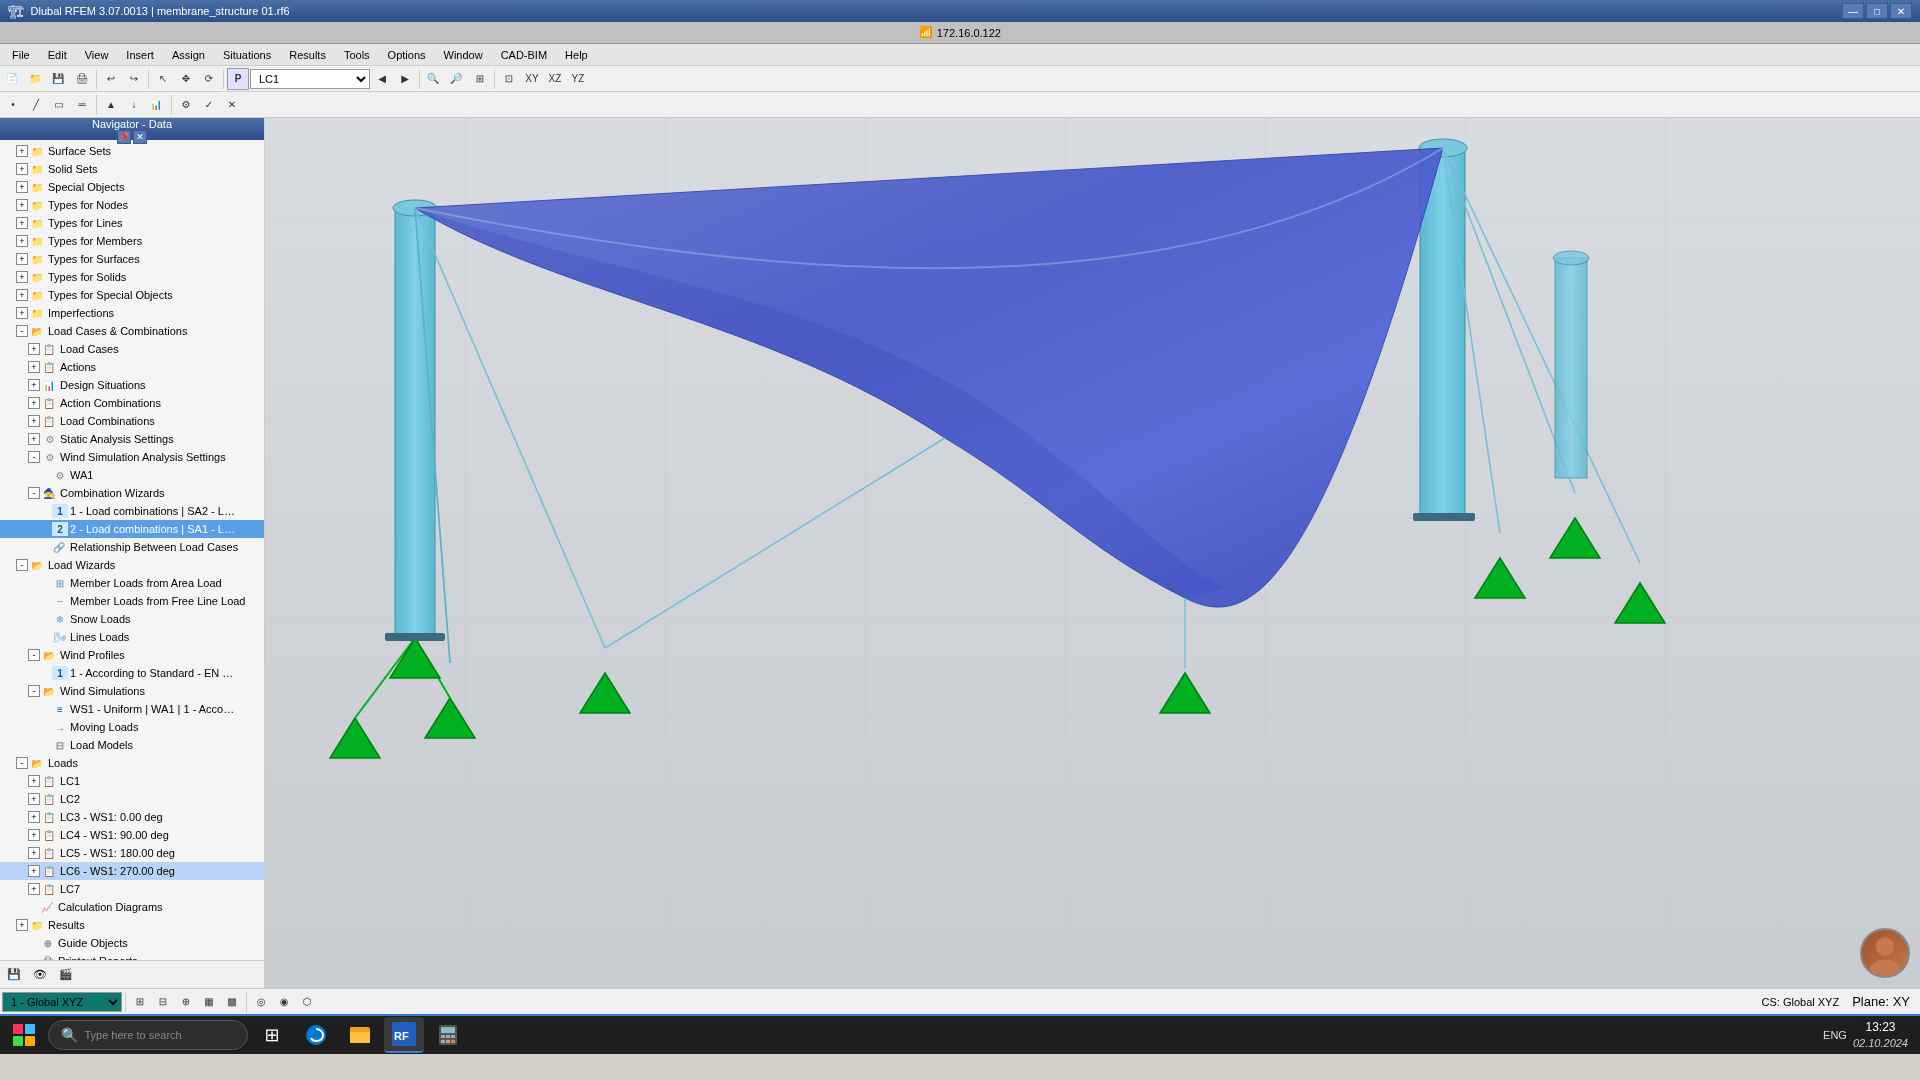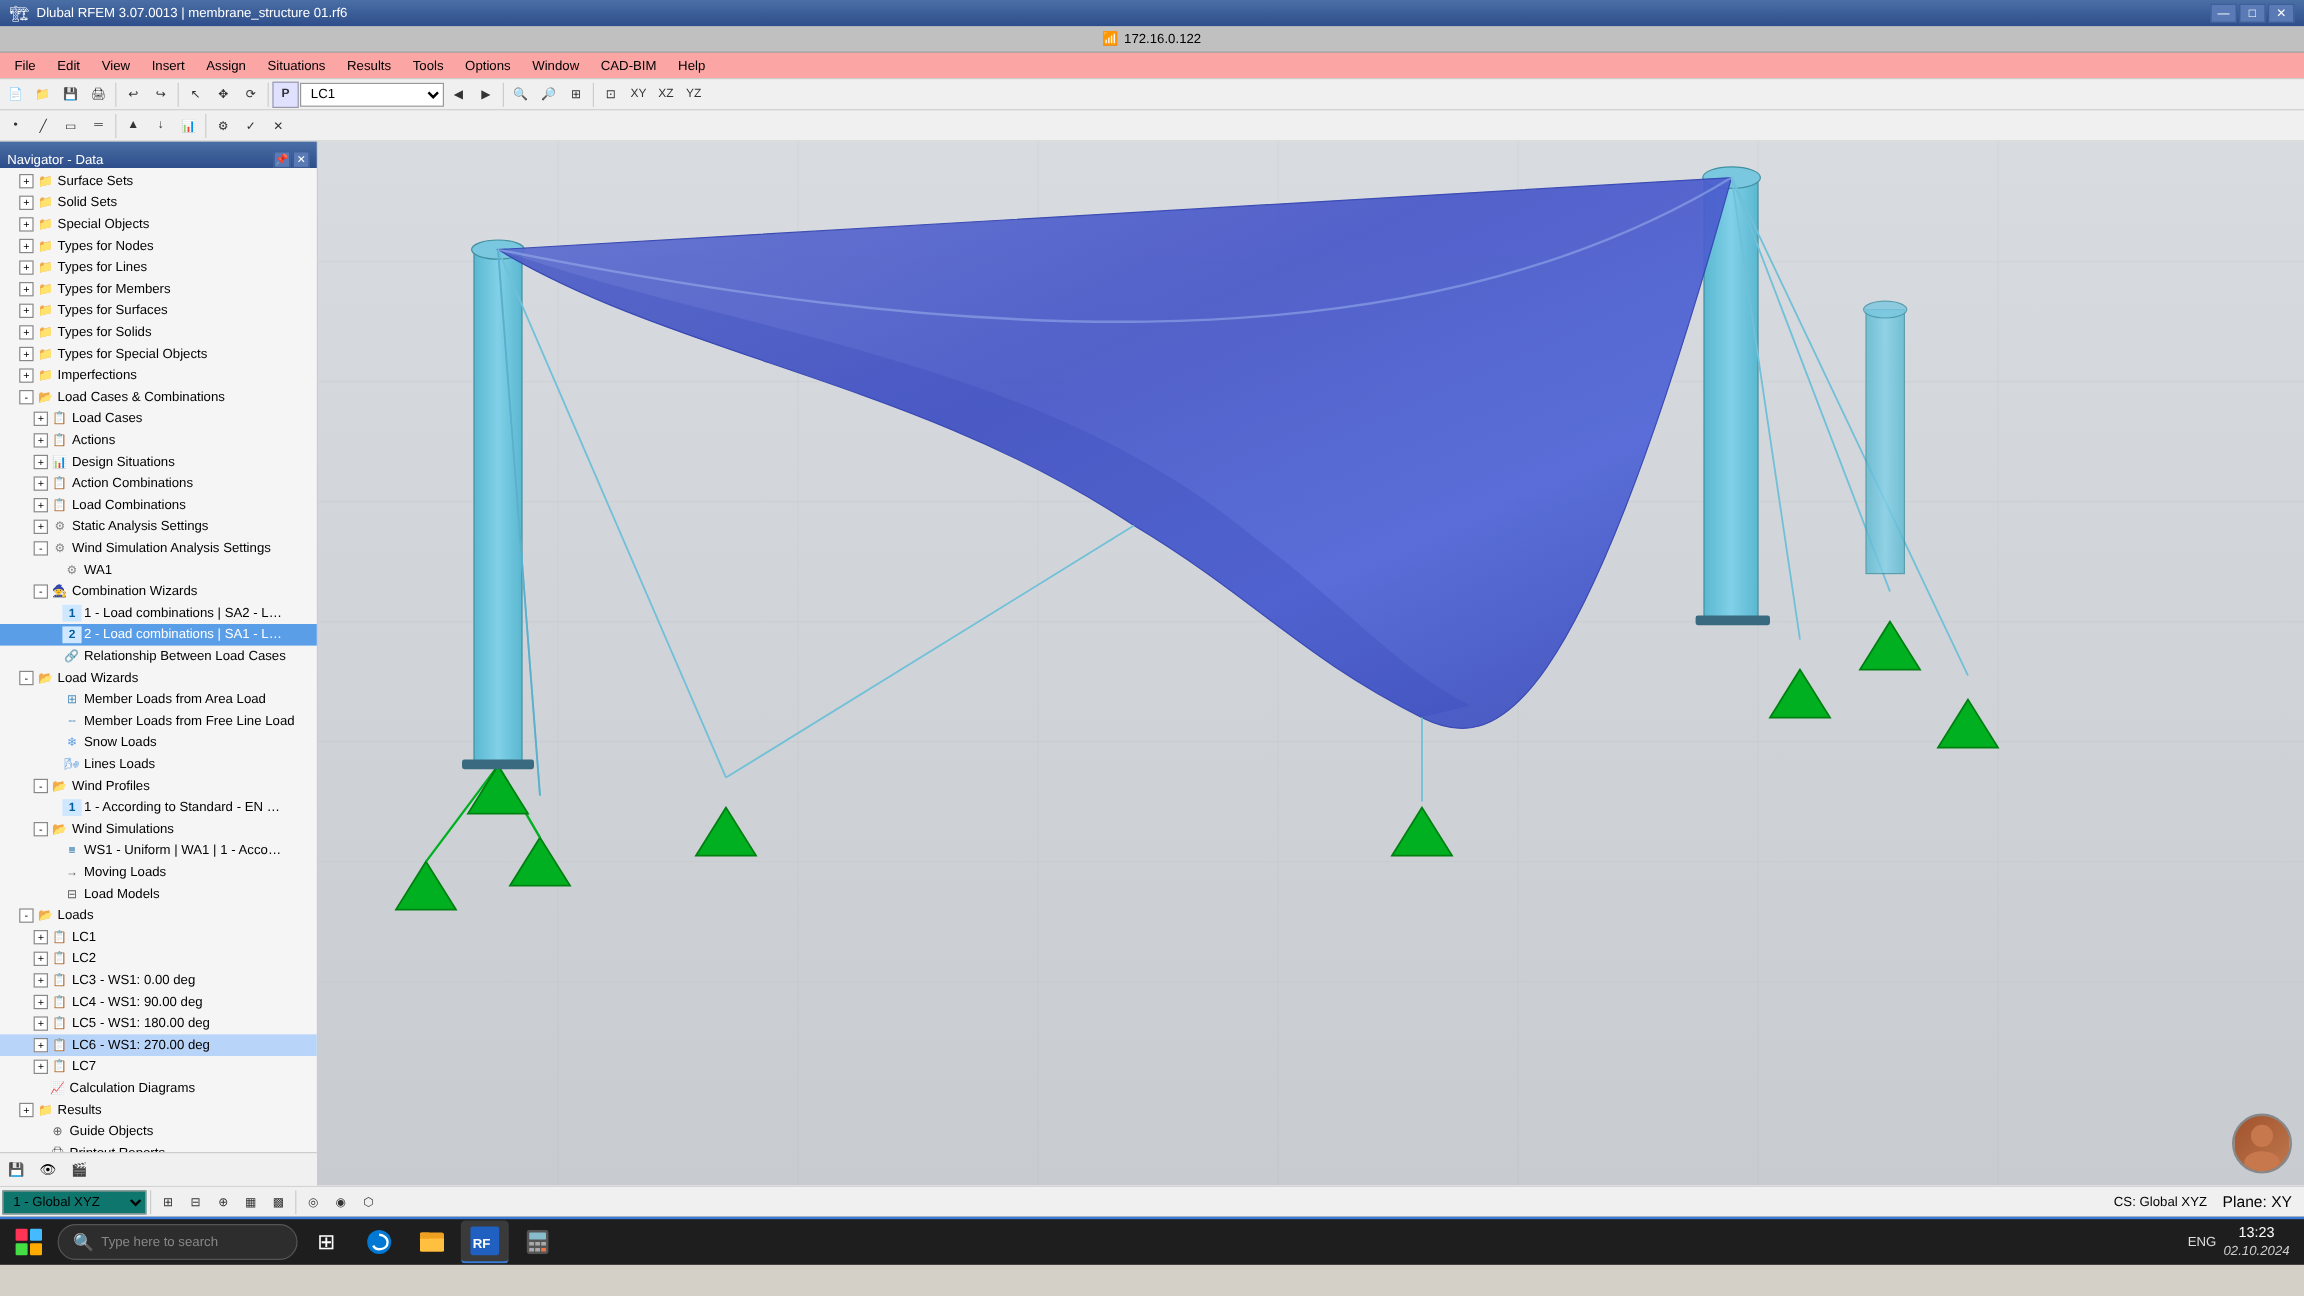--- a/index.html
+++ b/index.html
@@ -35,21 +35,21 @@
       display: flex;
       align-items: center;
       justify-content: center;
       font-size: 11px;
       border-bottom: 1px solid #999;
     }
 
     
     .menu-bar {
       height: 22px;
-      background: #fca5a5;
+      background: #e5e5e5;
       display: flex;
       align-items: center;
       padding: 0 4px;
       border-bottom: 1px solid #ccc;
       gap: 2px;
     }
     .menu-item {
       padding: 2px 8px;
       cursor: pointer;
       font-size: 11px;
@@ -100,24 +100,25 @@
       border-right: 1px solid #ccc;
       display: flex;
       flex-direction: column;
       flex-shrink: 0;
     }
     .navigator-header {
       height: 22px;
       background: linear-gradient(to bottom, #4a6fa5, #2d4d8a);
       color: white;
       display: flex;
-      align-items: flex-end;
+      align-items: center;
       justify-content: space-between;
       padding: 0 6px;
       font-size: 11px;
+      flex-direction: column;
     }
     .nav-header-controls { display: flex; gap: 2px; }
     .nav-header-btn {
       width: 14px; height: 14px;
       background: #5a7ab5;
       border: 1px solid #3a5a95;
       color: white;
       font-size: 9px;
       cursor: pointer;
       display: flex; align-items: center; justify-content: center;

